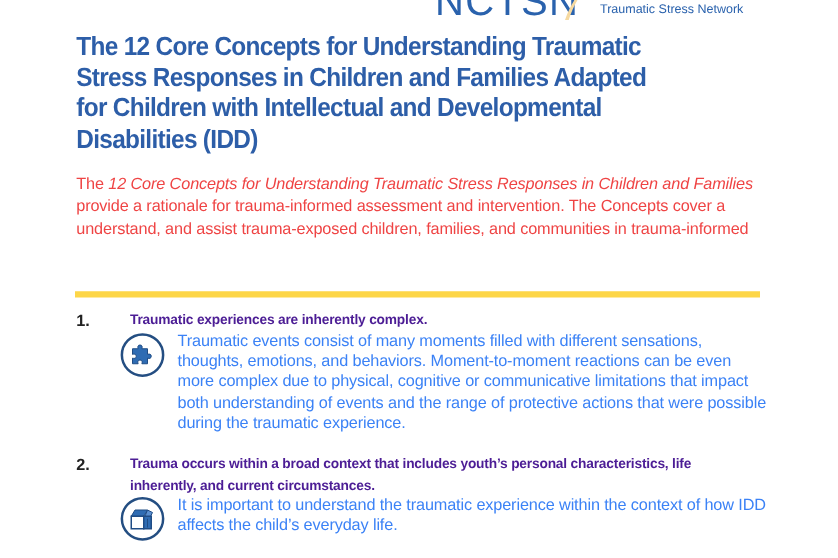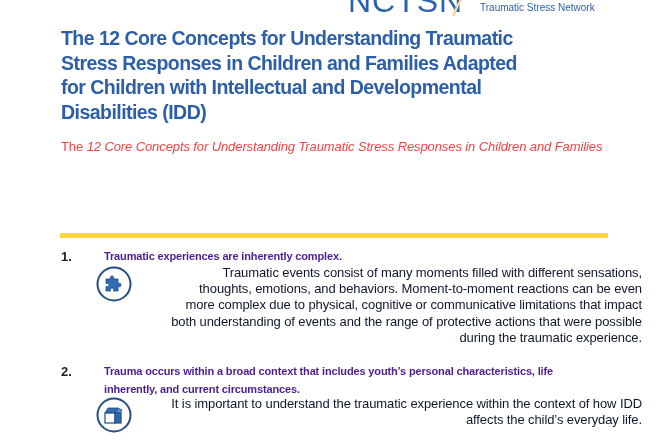--- a/index.html
+++ b/index.html
@@ -114,23 +114,22 @@
     left: 35px;
     width: 36px;
     height: 36px;
   }
   .concept-body {
     position: absolute;
     left: 81px;
     width: 500px;
     font-size: 13px;
     line-height: 16.2px;
-    color: #0f172a;
+    color: #3b82f6;
     letter-spacing: -0.1px;
-    text-align: right;
   }
   .concept-body .line { display: block; white-space: nowrap; }
   .concept-1 { top: 248px; }
   .concept-1 .concept-icon { top: 18px; }
   .concept-1 .concept-body { top: 17px; }
   .concept-2 { top: 363px; }
   .concept-2 .concept-icon { top: 34px; }
   .concept-2 .concept-body { top: 33px; }
 </style>
 </head>
@@ -149,20 +148,22 @@
 
 <h1 class="title">
   <span class="line">The 12 Core Concepts for Understanding Traumatic</span>
   <span class="line">Stress Responses in Children and Families Adapted</span>
   <span class="line">for Children with Intellectual and Developmental</span>
   <span class="line">Disabilities (IDD)</span>
 </h1>
 
 <p class="intro">
   <span class="line"><span>The </span><em>12 Core Concepts for Understanding Traumatic Stress Responses in Children and Families</em></span>
+  <span class="line">provide a rationale for trauma-informed assessment and intervention. The Concepts cover a</span>
+  <span class="line">understand, and assist trauma-exposed children, families, and communities in trauma-informed</span>
 </p>
 
 <div class="divider"></div>
 
 <div class="concept concept-1">
   <span class="concept-num">1.</span>
   <div class="concept-heading">
     <span class="line">Traumatic experiences are inherently complex.</span>
   </div>
   <svg class="concept-icon" viewBox="0 0 36 36">

